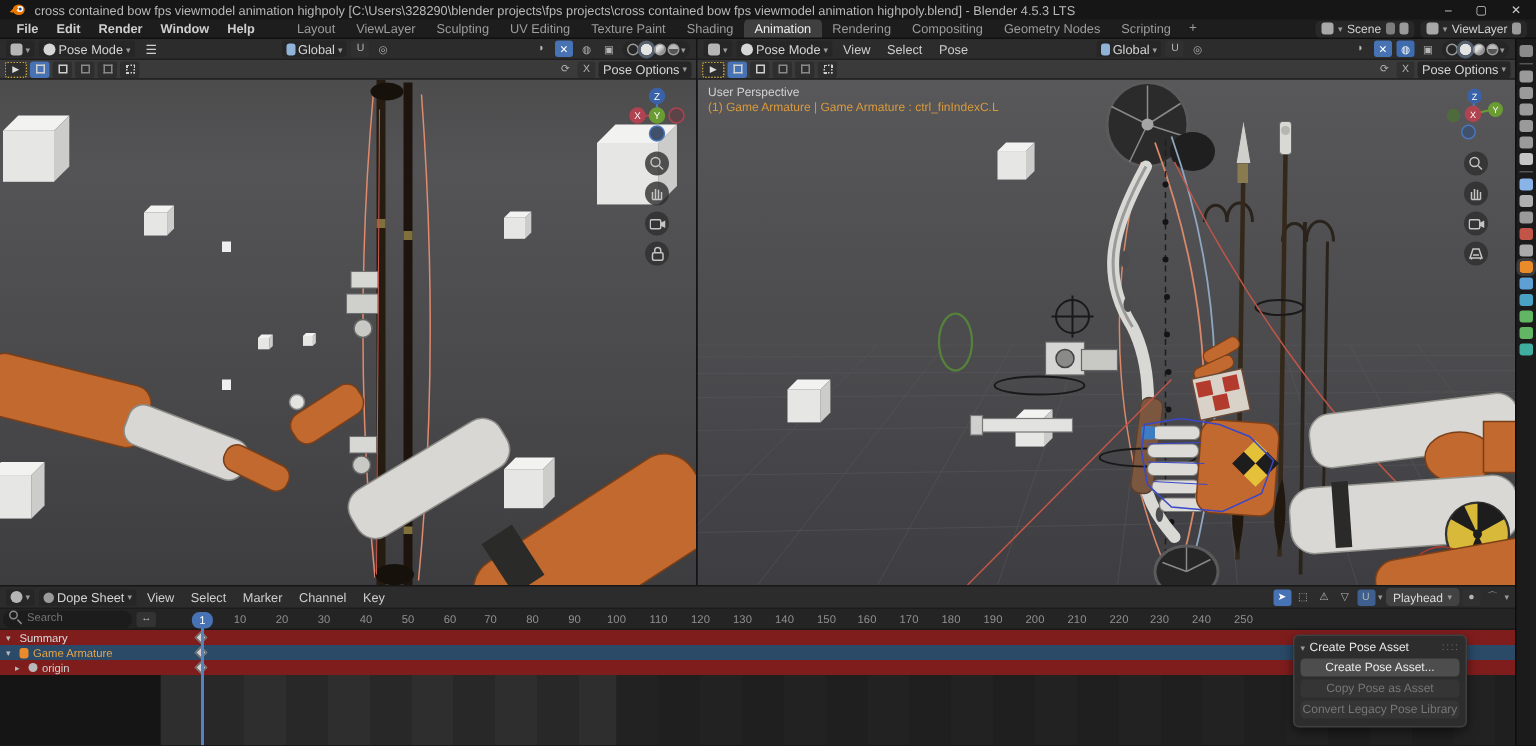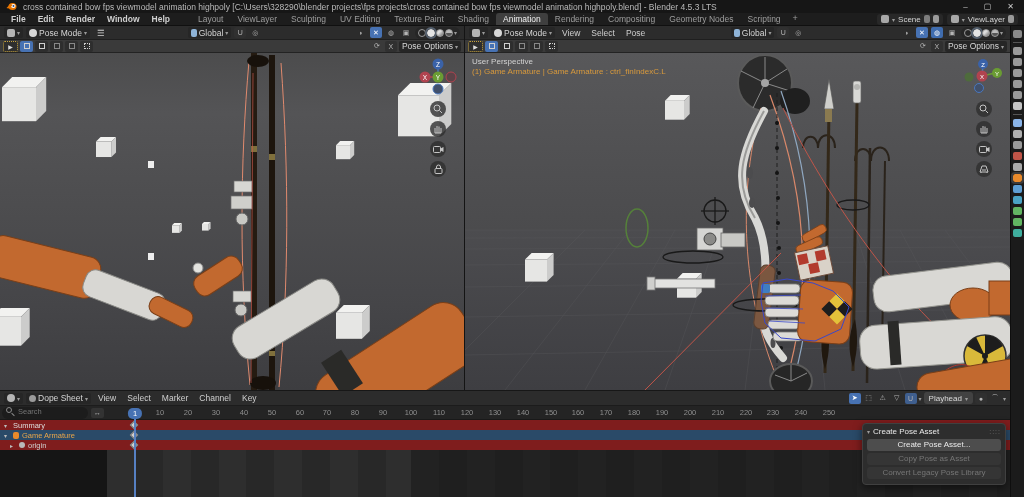--- a/index.html
+++ b/index.html
@@ -84,21 +84,21 @@
   .stripes-out { position:absolute; left:411px; right:0; top:14px; bottom:0;
      background:repeating-linear-gradient(90deg,#222 0 27.9px,#1f1f1f 27.9px 55.8px); }
   .below-names { position:absolute; left:0; width:107px; top:44px; bottom:0; background:#151515; }
   .ch-row { position:absolute; left:0; right:0; height:10px; display:flex; align-items:center; }
   .ch-name { width:107px; display:flex; align-items:center; gap:3px; padding-left:4px; height:10px; font-size:7.5px; }
   .ch-exp { font-size:6px; color:#bbb; width:6px; }
   .kf { position:absolute; width:6px; height:6px; background:#cfcfcf; border:1px solid #6d6d6d; transform:rotate(45deg); }
   .playhead-line { position:absolute; left:134px; top:11px; bottom:0; width:1.5px; background:#5680c2; z-index:4; }
   .frame-badge { position:absolute; left:135px; top:1.5px; transform:translateX(-50%); background:#4772b3; color:#fff; font-size:7.5px; border-radius:5px; padding:0 5px; height:11px; line-height:11px; z-index:5; }
 
-  .pose-panel { position:absolute; left:862px; top:17px; width:144px; height:62px; background:#2d2d2d; border:1px solid #404040; border-radius:4px; box-shadow:0 3px 8px rgba(0,0,0,.5); z-index:6; padding:2px 4px; }
+  .pose-panel { position:absolute; left:862px; top:17px; width:116px; height:62px; background:#2d2d2d; border:1px solid #404040; border-radius:4px; box-shadow:0 3px 8px rgba(0,0,0,.5); z-index:6; padding:2px 4px; }
   .pp-head { display:flex; align-items:center; gap:3px; height:11px; }
   .pp-title { font-size:8px; color:#e8e8e8; }
   .pp-drag { margin-left:auto; color:#6f6f6f; font-size:7px; letter-spacing:1px; }
   .pp-btn { height:12px; border-radius:3px; margin-top:2px; font-size:8px; text-align:center; line-height:12px; }
   .pp-btn.en { background:#4d4d4d; color:#eaeaea; }
   .pp-btn.dis { background:#353535; color:#767676; }
 
   .hline { width:9px; height:1px; background:#555; margin:1px 0; }
 </style>
 </head>

